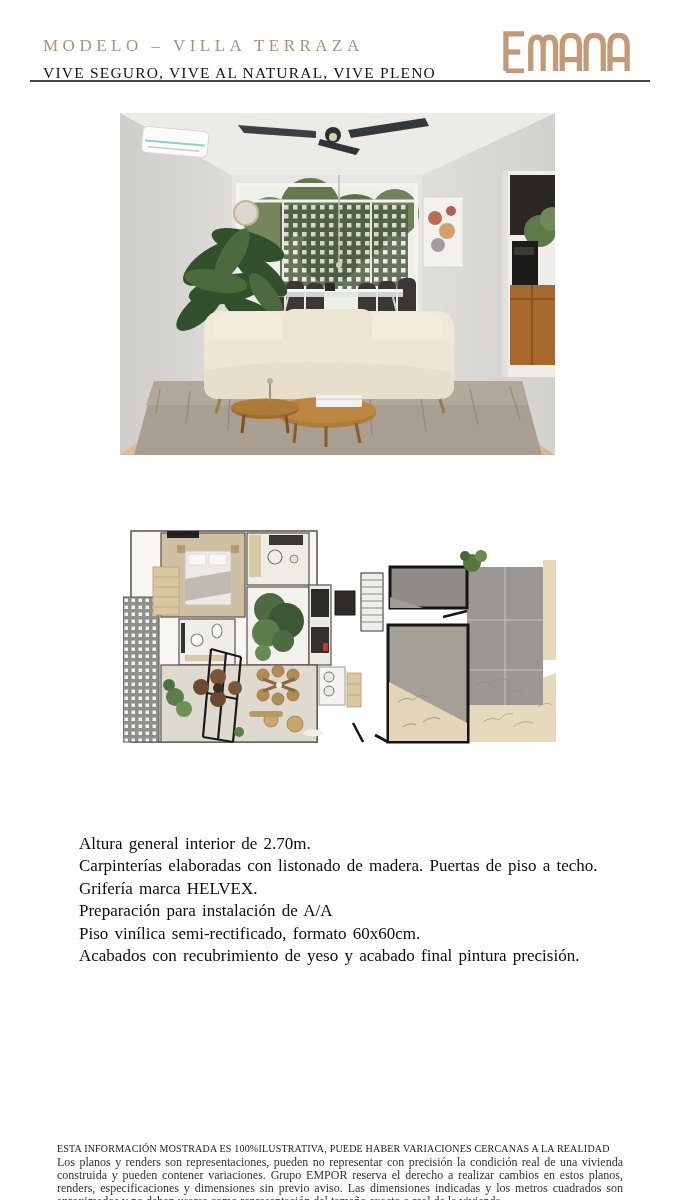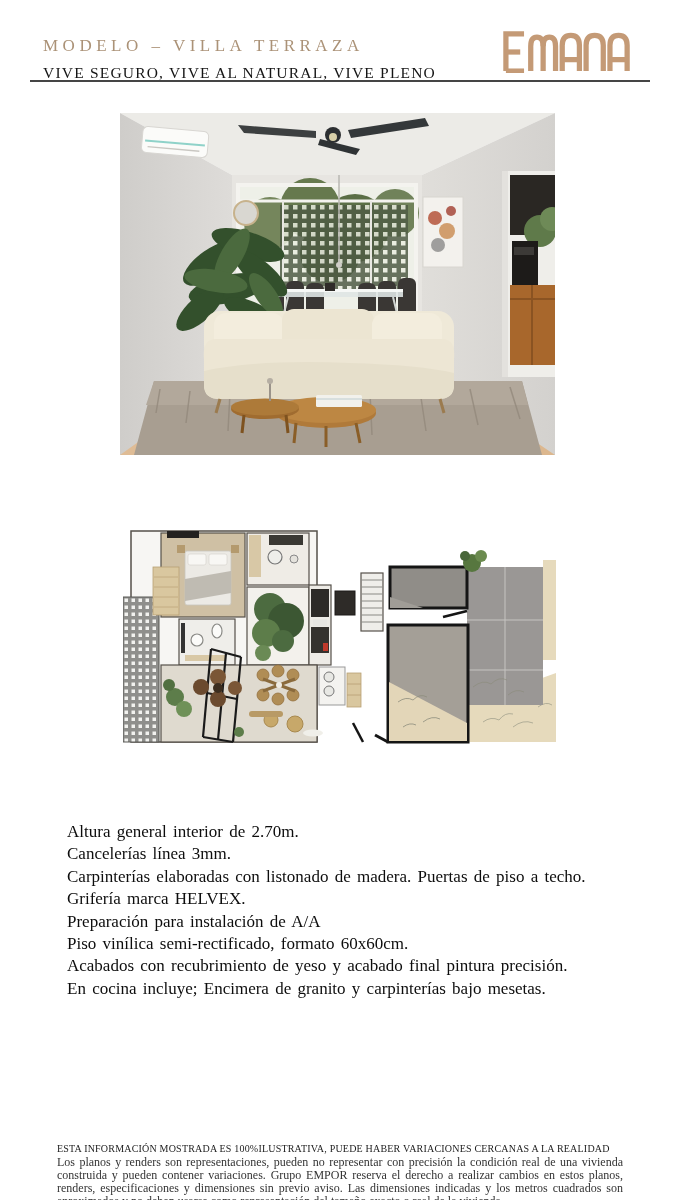--- a/index.html
+++ b/index.html
@@ -27,21 +27,21 @@
   }
   .brand-logo{position:absolute;left:497px;top:31px;width:140px;height:42px;}
 
   
   .hero-photo{position:absolute;left:120px;top:113px;width:435px;height:342px;}
   .floor-plan{position:absolute;left:123px;top:527px;width:433px;height:221px;}
 
   
   .features{
     position:absolute;left:45px;top:817px;width:600px;
-    list-style:none;margin:4px;padding:0;
+    list-style:none;margin:16px;padding:0;
     font-size:17px;line-height:22.4px;color:#0d0d0d;
   }
   .features li{display:flex;word-spacing:2px;}
   .features .dash{width:18px;flex:0 0 18px;text-align:left;}
 
   
   .footer{
     position:absolute;left:57px;top:1143px;width:566px;
     color:#1c1c1c;
   }
@@ -384,24 +384,20 @@
     <circle cx="342" cy="29" r="5" fill="#49663a"></circle>
   </svg>
 
   <ul class="features">
 
       <li>
         <span class="dash"></span>
         <span>Altura general interior de 2.70m.</span>
       </li>
 
-      <li>
-        <span class="dash"></span>
-        <span>Cancelerías línea 3mm.</span>
-      </li>
 
       <li>
         <span class="dash"></span>
         <span>Carpinterías elaboradas con listonado de madera. Puertas de piso a techo.</span>
       </li>
 
       <li>
         <span class="dash"></span>
         <span>Grifería marca HELVEX.</span>
       </li>
@@ -414,24 +410,20 @@
       <li>
         <span class="dash"></span>
         <span>Piso vinílica semi-rectificado,  formato 60x60cm.</span>
       </li>
 
       <li>
         <span class="dash"></span>
         <span>Acabados con recubrimiento de yeso y acabado final  pintura precisión.</span>
       </li>
 
-      <li>
-        <span class="dash"></span>
-        <span>En cocina incluye;  Encimera de granito  y carpinterías bajo mesetas.</span>
-      </li>
 
       <li>
         <span class="dash"></span>
       </li>
 
       <li>
         <span class="dash"></span>
       </li>
     </ul>
 

